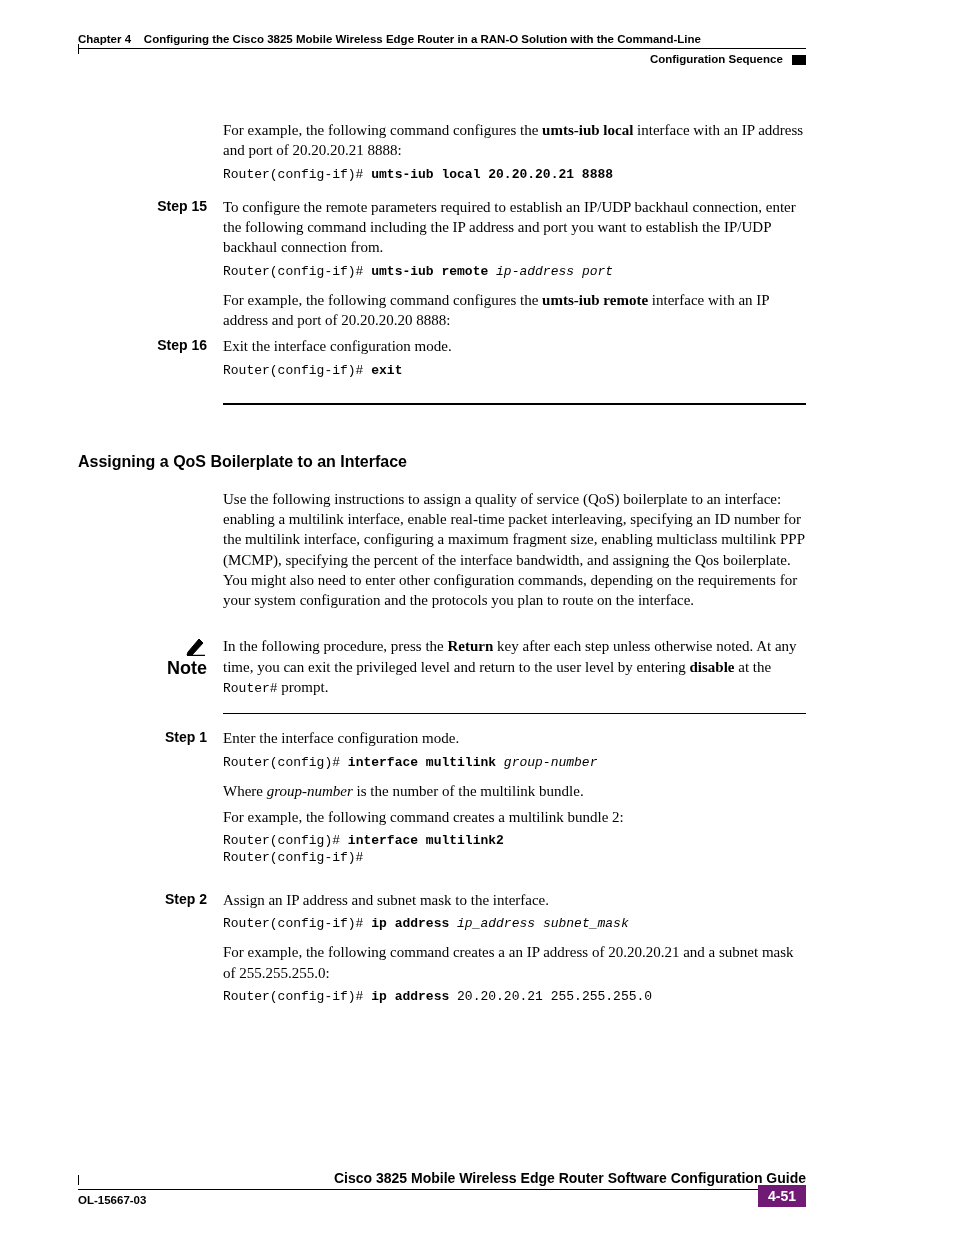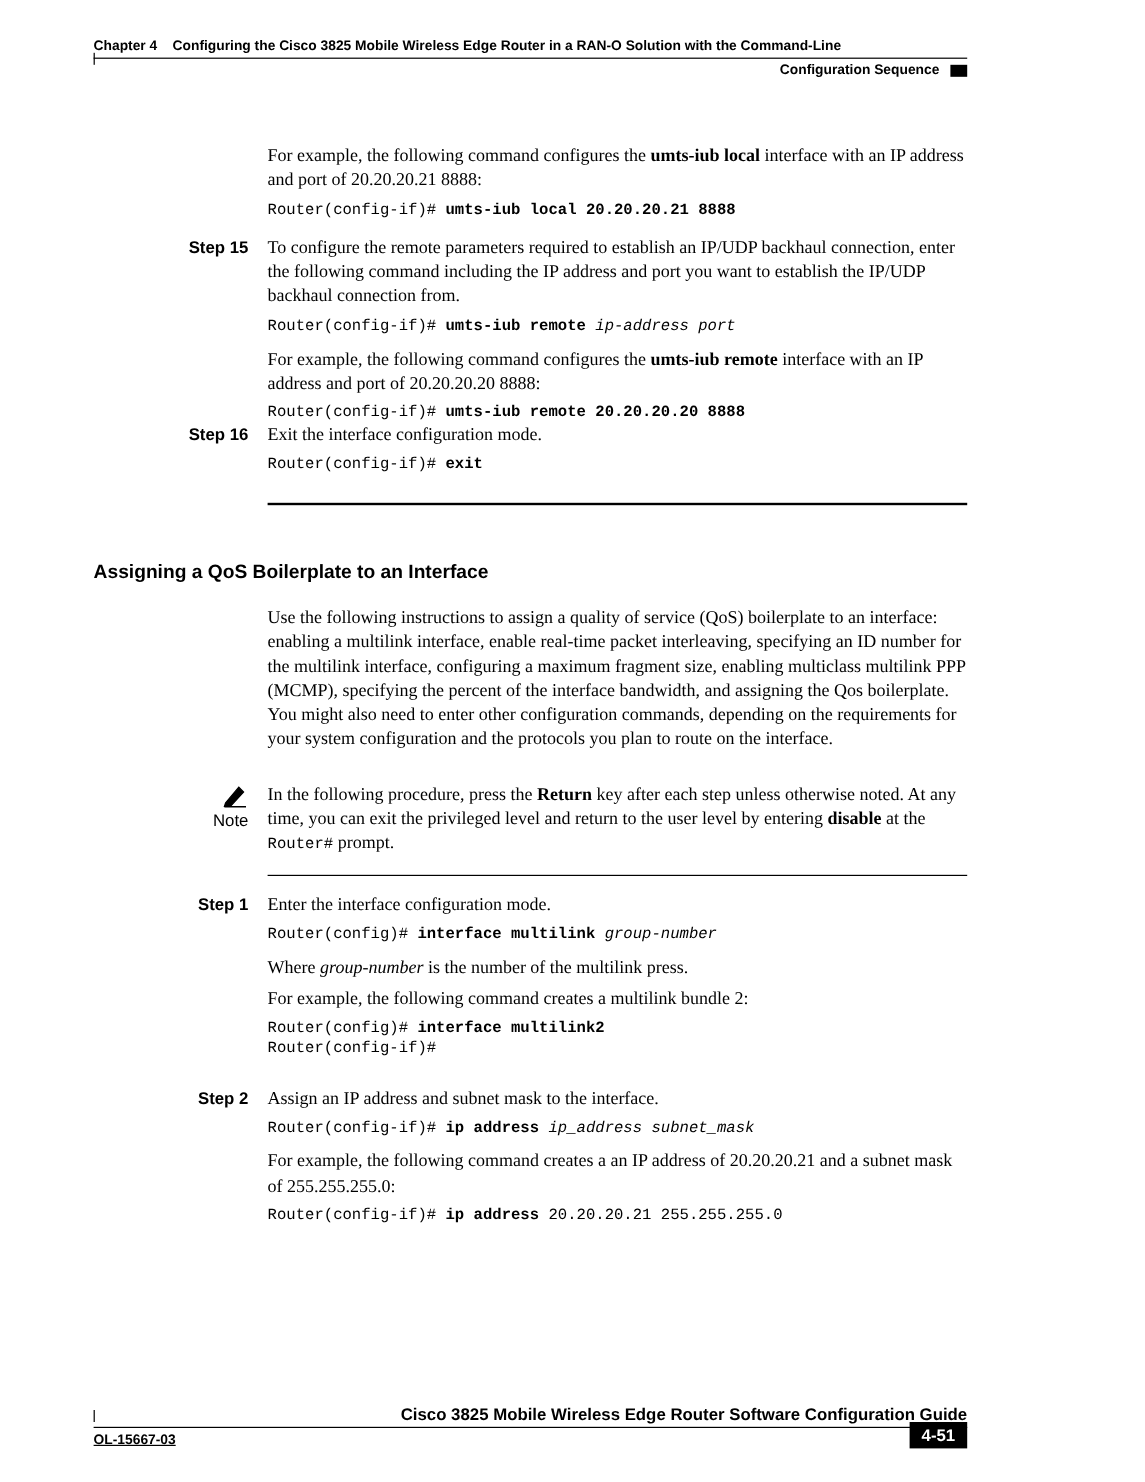--- a/index.html
+++ b/index.html
@@ -113,22 +113,22 @@
     padding-right: 16px;
     box-sizing: border-box;
   }
   .note-icon {
     display: block;
     margin-left: auto;
     margin-bottom: 2px;
   }
   .note-label {
     font-family: Arial, Helvetica, sans-serif;
-    font-weight: normal;
-    font-size: 14px;
+    font-weight: bold;
+    font-size: 18px;
   }
   .footer {
     position: absolute;
     left: 78px;
     right: 70px;
     bottom: 28px;
   }
   .footer-title-row {
     text-align: right;
     font-family: Arial, Helvetica, sans-serif;
@@ -136,30 +136,29 @@
     font-size: 14px;
     padding-bottom: 3px;
   }
   .footer-rule {
     border-top: 1.5px solid #000;
   }
   .footer-bottom {
     display: flex;
     align-items: center;
     margin-top: 3px;
-    text-decoration: underline;
   }
   .footer-doc {
     font-family: Arial, Helvetica, sans-serif;
     font-weight: bold;
     font-size: 11.5px;
     flex: 1;
   }
   .page-number-box {
-    background: #000000;
+    background: #701a75;
     color: #fff;
     font-family: Arial, Helvetica, sans-serif;
     font-weight: bold;
     font-size: 14px;
     padding: 3px 10px;
     margin-top: -8px;
   }
   .header-tick {
     position: absolute;
     left: 78px;
@@ -208,23 +207,20 @@
     <div class="step-row">
       <div class="step-label">Step 15</div>
       <div class="step-body">
         <p class="para">To configure the remote parameters required to establish an IP/UDP backhaul connection, enter the following command including the IP address and port you want to establish the IP/UDP backhaul connection from.</p>
         <div class="code-line">
           <span>Router(config-if)# </span><span class="b">umts-iub remote </span><span class="i">ip-address port</span>
         </div>
         <p class="para">
           <span>For example, the following command configures the </span><b>umts-iub remote</b><span> interface with an IP address and port of 20.20.20.20 8888:</span>
         </p>
-        <div class="code-line" style="margin-bottom:0">
-          <span>Router(config-if)# </span><span class="b">umts-iub remote 20.20.20.20 8888</span>
-        </div>
       </div>
     </div>
 
     <div class="step-row" style="margin-top:0">
       <div class="step-label">Step 16</div>
       <div class="step-body">
         <p class="para">Exit the interface configuration mode.</p>
         <div class="code-line">
           <span>Router(config-if)# </span><span class="b">exit</span>
         </div>
@@ -259,21 +255,21 @@
     <div class="thin-rule"></div>
 
     <div class="step-row">
       <div class="step-label">Step 1</div>
       <div class="step-body">
         <p class="para">Enter the interface configuration mode.</p>
         <div class="code-line">
           <span>Router(config)# </span><span class="b">interface multilink </span><span style="font-style:italic">group-number</span>
         </div>
         <p class="para">
-          <span>Where </span><i>group-number</i><span> is the number of the multilink press.</span>
+          <span>Where </span><i>group-number</i><span> is the number of the multilink bundle.</span>
         </p>
         <p class="para">For example, the following command creates a multilink bundle 2:</p>
         <div class="code-line">
           <span>Router(config)# </span><span class="b">interface multilink2</span><br>
           <span>Router(config-if)#</span>
         </div>
       </div>
     </div>
 
     <div class="step-row">

